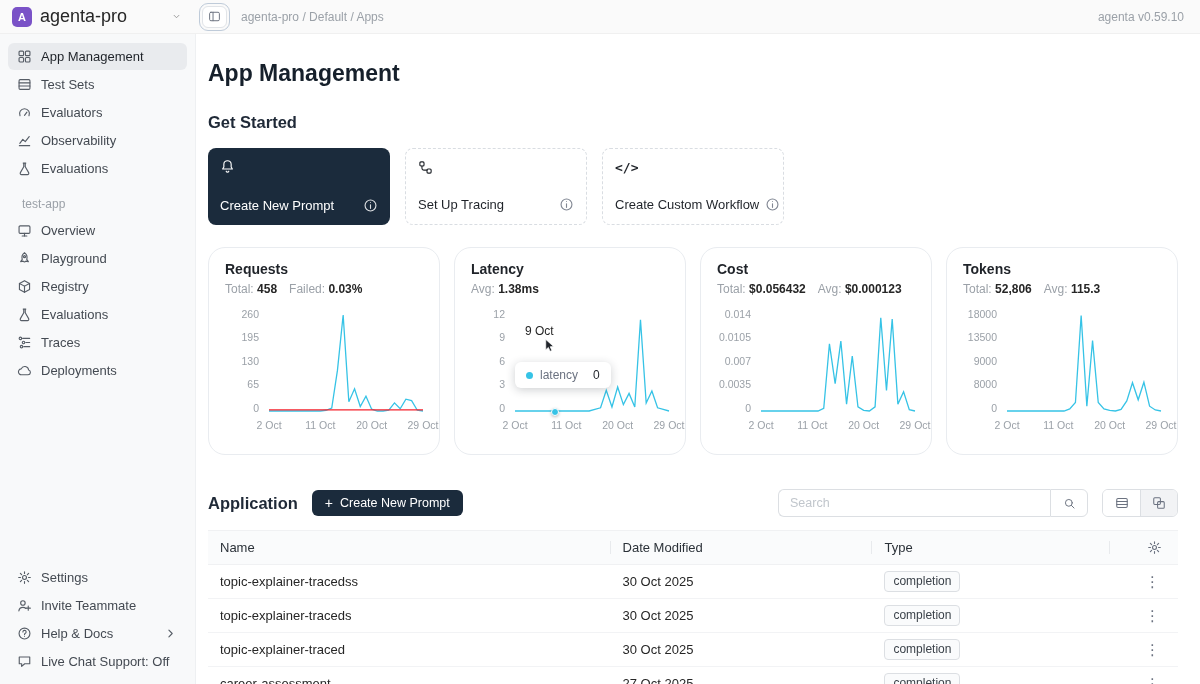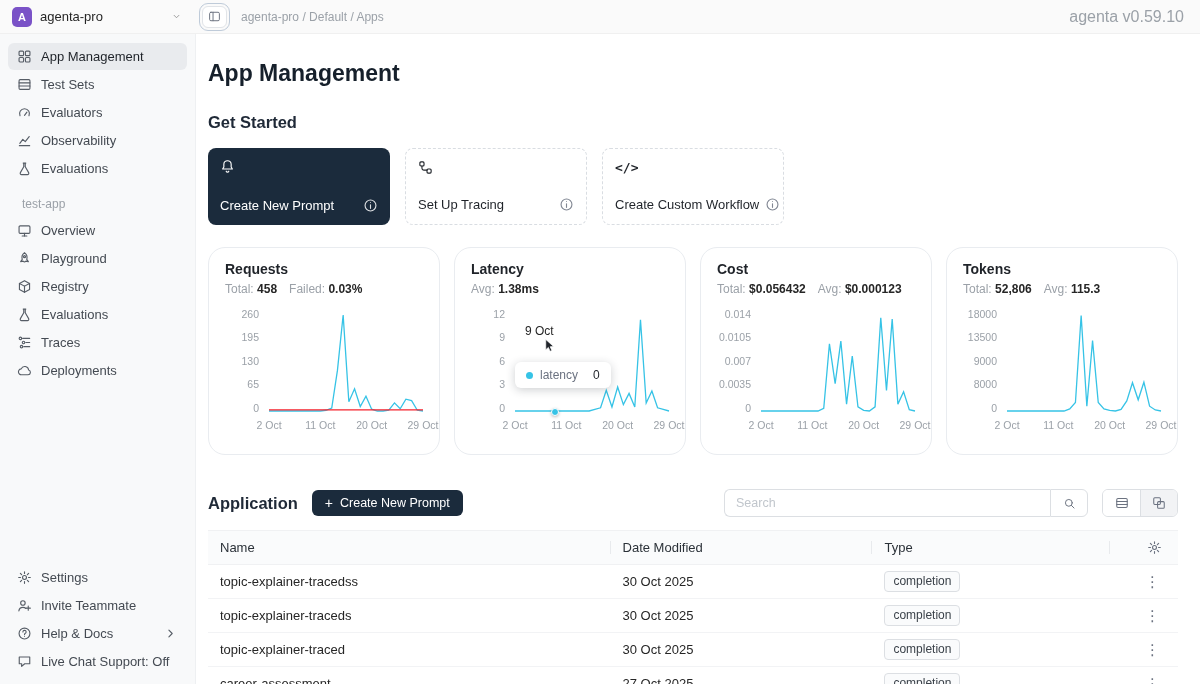--- a/index.html
+++ b/index.html
@@ -2,27 +2,27 @@
 <html style="--dark: #1b2b3c; --avatar: #7a52c7; --blue: #36c3e6;"><head>
 <meta charset="utf-8">
 <style>
 :root{--dark:#1b2b3c;--avatar:#7a52c7;--blue:#36c3e6}
 *{margin:0;padding:0;box-sizing:border-box}
 body{width:1200px;height:684px;overflow:hidden;font-family:"Liberation Sans","DejaVu Sans",sans-serif;background:#fff;color:#1f2329;font-size:13px}
 .app{display:grid;grid-template-rows:34px 650px;grid-template-columns:196px 1fr;width:1200px;height:684px}
 header{grid-area:1/1/2/3;display:flex;align-items:center;background:#fafafa;border-bottom:1px solid #f0f0f0}
 .ws{display:flex;align-items:center;gap:8px;width:196px;padding:0 14px 0 12px;height:100%;cursor:pointer}
 .avatar{width:20px;height:20px;border-radius:5px;background:var(--avatar);color:#fff;font-size:11px;font-weight:700;display:flex;align-items:center;justify-content:center}
-.ws-name{font-size:13px;color:#262626;font-weight:500}
+.ws-name{font-size:18px;color:#262626;font-weight:500}
 .ws-chev{margin-left:auto;color:#8c8c8c;display:flex}
 .ws-chev .ic{width:11px;height:11px}
 .panel-btn{margin-left:6px;width:25px;height:22px;border:1px solid #e1e4e8;background:#fff;border-radius:6px;display:flex;align-items:center;justify-content:center;color:#6b7280;outline:1.5px solid #bfcbd9;outline-offset:2px;cursor:pointer}
 .panel-btn .ic{width:13px;height:13px}
 .crumb{margin-left:14px;font-size:12px;color:#9ba1a8}
-.version{margin-left:auto;margin-right:16px;font-size:16px;color:#9ba1a8}
+.version{margin-left:auto;margin-right:16px;font-size:12px;color:#9ba1a8}
 aside{grid-area:2/1/3/2;background:#f8f9fa;border-right:1px solid #eef0f2;display:flex;flex-direction:column;padding:8px 0}
 .nav-item{display:flex;align-items:center;gap:9px;height:27px;margin:1px 8px;padding:0 9px;border-radius:6px;font-size:13px;color:#444a52;cursor:pointer}
 .nav-item .ic{color:#565d66}
 .nav-item.active{background:#e9ebee;font-weight:500;color:#1f2329}
 .section-label{padding:14px 22px 5px;font-size:12px;color:#9ba1a8}
 .nav-bottom{margin-top:auto}
 .chev-end{margin-left:auto;color:#8c9196;width:11px;height:11px}
 main{grid-area:2/2/3/3;background:#fff;padding:16px 22px 0 12px;overflow:hidden}
 h1{font-size:23px;font-weight:600;color:#16202b;margin:10px 0 26px}
 .section-title{font-size:16.5px;font-weight:600;color:#1f2937}
@@ -53,21 +53,21 @@
 .marker{position:absolute;bottom:-3px;width:8px;height:8px;border-radius:50%;background:var(--blue);border:1.5px solid #fff;box-shadow:0 1px 3px rgba(0,0,0,.25);transform:translateX(-50%)}
 .tt-date{position:absolute;left:10px;top:15px;font-size:12px;font-weight:500;color:#262626}
 .tt-cursor{position:absolute;left:27px;top:29px;width:15px;height:15px}
 .tt-box{position:absolute;left:0;top:53px;background:#fff;border-radius:6px;box-shadow:0 2px 10px rgba(31,41,51,.22);padding:6px 11px;display:flex;align-items:center;gap:7px;font-size:12px;white-space:nowrap;z-index:3}
 .tt-dot{width:7px;height:7px;border-radius:50%;background:var(--blue)}
 .tt-name{color:#6b7280}
 .tt-val{color:#1f2329;font-weight:500;margin-left:8px}
 .app-header{display:flex;align-items:center;gap:14px;margin-bottom:13px}
 .dark-btn{display:flex;align-items:center;gap:7px;height:26px;padding:0 13px;border:none;border-radius:6px;background:var(--dark);color:#fff;font-size:12.5px;font-weight:500;cursor:pointer;font-family:inherit}
 .plus{font-size:14px;line-height:1}
-.search-group{margin-left:auto;display:flex;width:364px;height:28px}
+.search-group{margin-left:auto;display:flex;width:310px;height:28px}
 .search-input{flex:1;min-width:0;border:1px solid #dcdfe3;border-right:none;border-radius:6px 0 0 6px;padding:0 11px;font-size:12.5px;font-family:inherit;color:#262626;outline:none;background:#fff}
 .search-input::placeholder{color:#c1c6cc}
 .search-btn{width:38px;border:1px solid #dcdfe3;border-radius:0 6px 6px 0;background:#fff;display:flex;align-items:center;justify-content:center;color:#6b7280;cursor:pointer}
 .search-btn .ic{width:13px;height:13px}
 .view-toggle{display:flex;height:28px;border:1px solid #dcdfe3;border-radius:6px;overflow:hidden}
 .vt-btn{width:37px;border:none;background:#f2f3f5;display:flex;align-items:center;justify-content:center;color:#6b7280;cursor:pointer}
 .vt-btn.active{background:#fff}
 .vt-btn + .vt-btn{border-left:1px solid #dcdfe3}
 .vt-btn .ic{width:14px;height:14px}
 .table{border-top:1px solid #f0f1f3}

